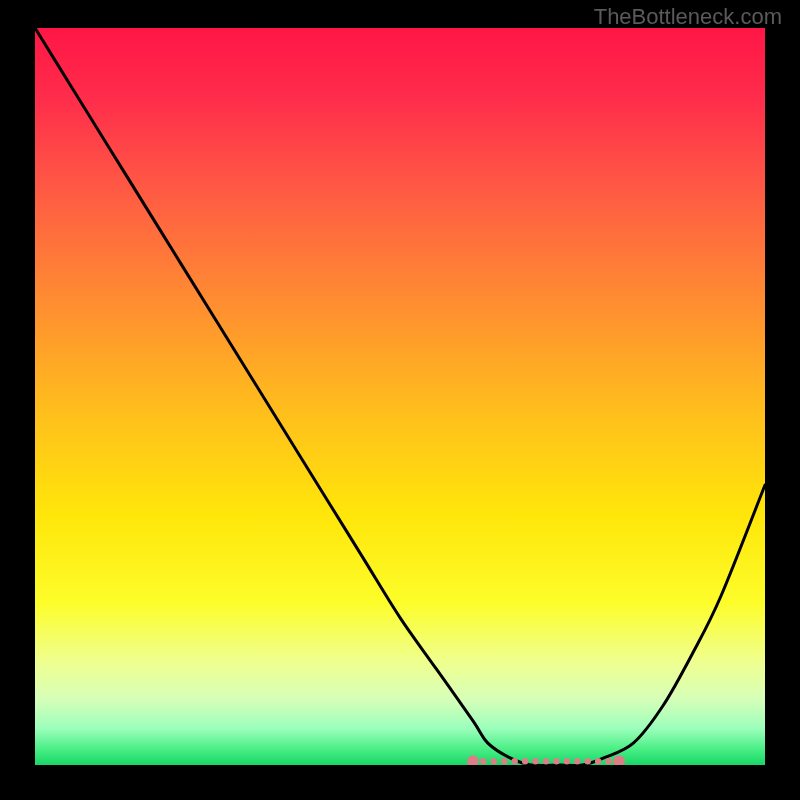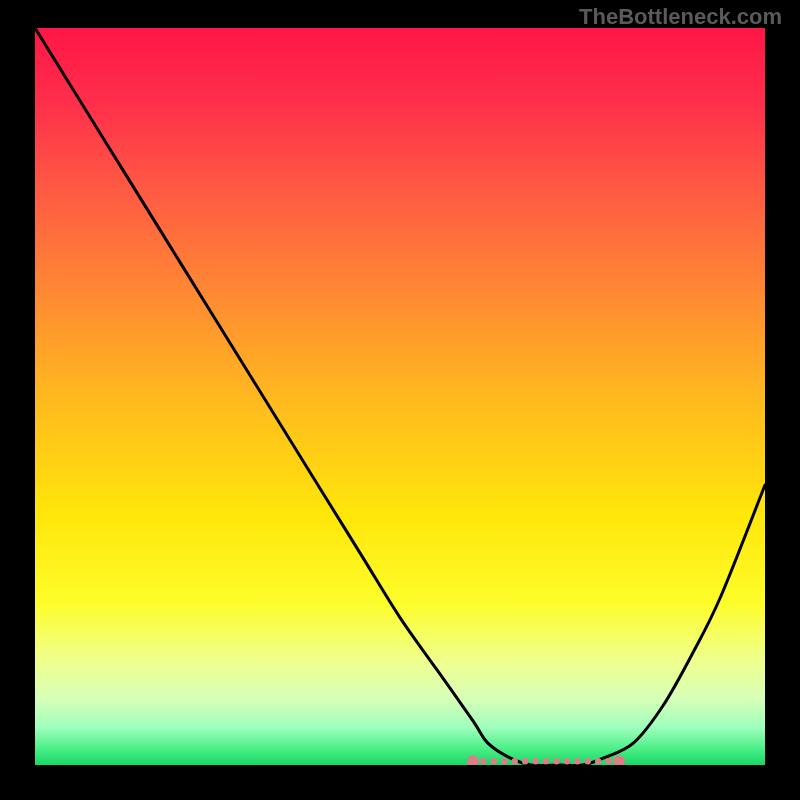--- a/index.html
+++ b/index.html
@@ -15,21 +15,21 @@
     width: 800px;
     height: 800px;
     background: #000;
   }
   .watermark {
     position: absolute;
     top: 4px;
     right: 18px;
     color: #5a5a5a;
     font-size: 22px;
-    font-weight: bold;
+    font-weight: normal;
     z-index: 10;
   }
   .plot-area {
     position: absolute;
     left: 35px;
     top: 28px;
     width: 730px;
     height: 737px;
     overflow: hidden;
   }

